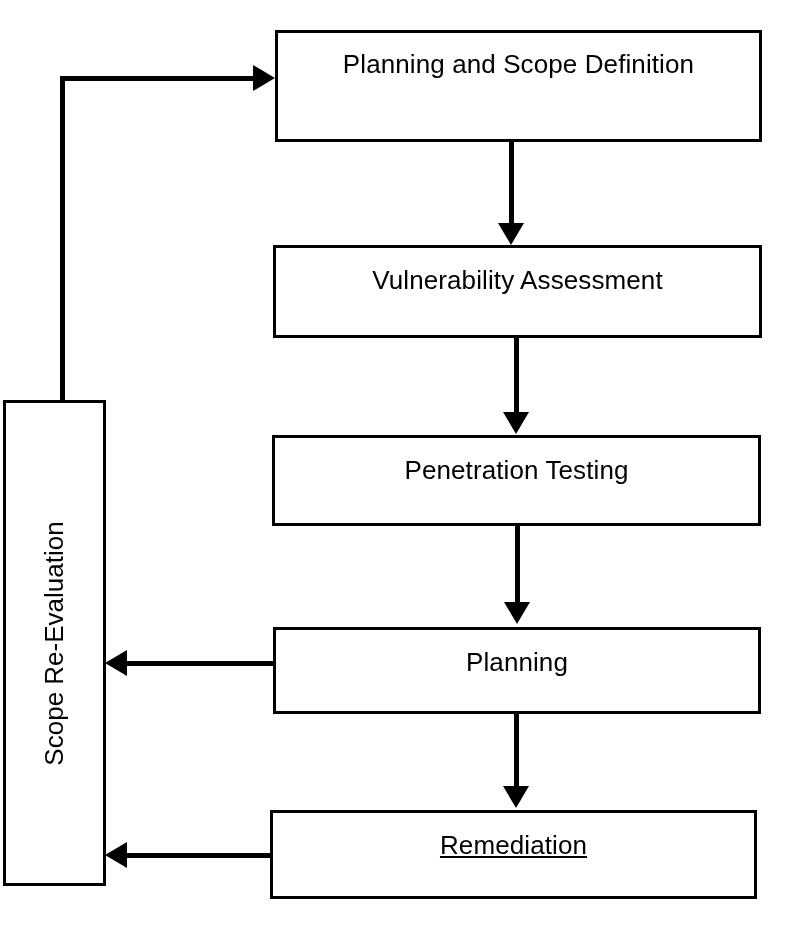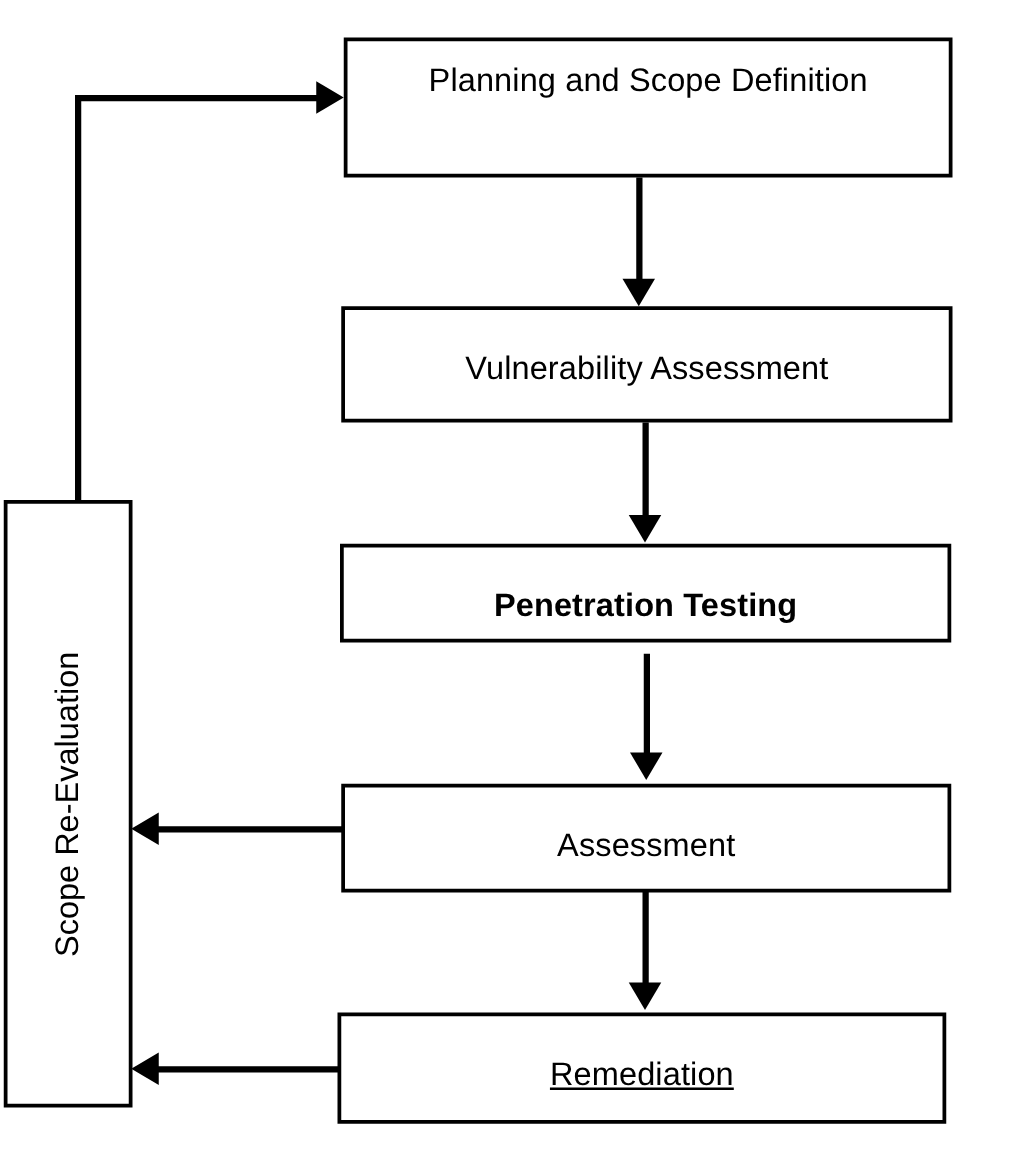--- a/index.html
+++ b/index.html
@@ -25,28 +25,28 @@
     background: #ffffff;
     display: flex;
     align-items: flex-start;
     justify-content: center;
   }
   .flow-box .box-label {
     font-size: 26px;
     line-height: 1.15;
     color: #000000;
     white-space: nowrap;
-    padding-top: 32px;
+    padding-top: 18px;
     letter-spacing: 0.1px;
   }
   
   #box-planning   { left: 275px; top: 30px;  width: 487px; height: 112px; text-align: right; }
   #box-planning .box-label { padding-top: 17px; }
   #box-vulnerability { left: 273px; top: 245px; width: 489px; height: 93px; }
-  #box-penetration   { left: 272px; top: 435px; width: 489px; height: 79px; font-weight: bold; }
+  #box-penetration   { left: 272px; top: 435px; width: 489px; height: 91px; }
   #box-reporting     { left: 273px; top: 627px; width: 488px; height: 87px; }
   #box-remediation   { left: 270px; top: 810px; width: 487px; height: 89px; text-decoration: underline; }
 
   
   #box-scope {
     left: 3px;
     top: 400px;
     width: 103px;
     height: 486px;
     align-items: center;
@@ -106,21 +106,21 @@
 
   <div class="flow-box" id="box-vulnerability">
     <span class="box-label">Vulnerability Assessment</span>
   </div>
 
   <div class="flow-box" id="box-penetration">
     <span class="box-label">Penetration Testing</span>
   </div>
 
   <div class="flow-box" id="box-reporting">
-    <span class="box-label">Assessment</span>
+    <span class="box-label">Planning</span>
   </div>
 
   <div class="flow-box" id="box-remediation">
     <span class="box-label">Remediation</span>
   </div>
 
   <div class="flow-box" id="box-scope">
     <span class="box-label-vertical">Scope Re-Evaluation</span>
   </div>
 

